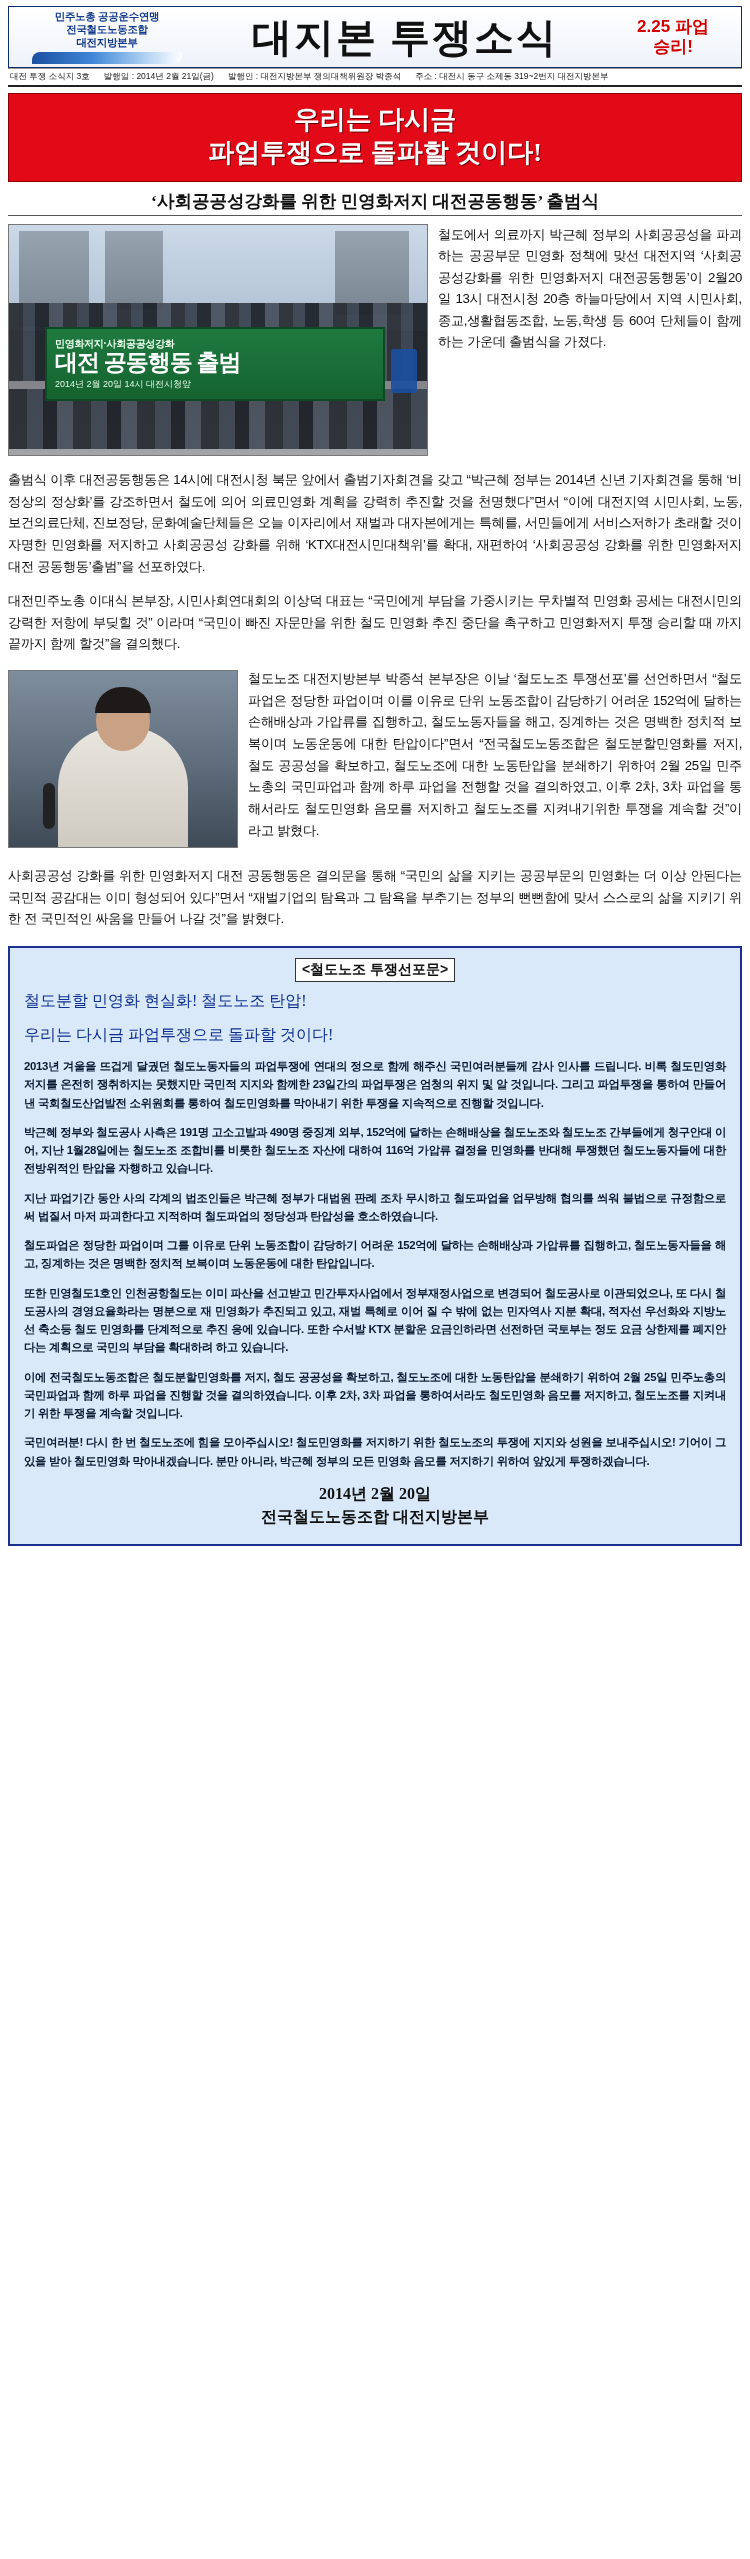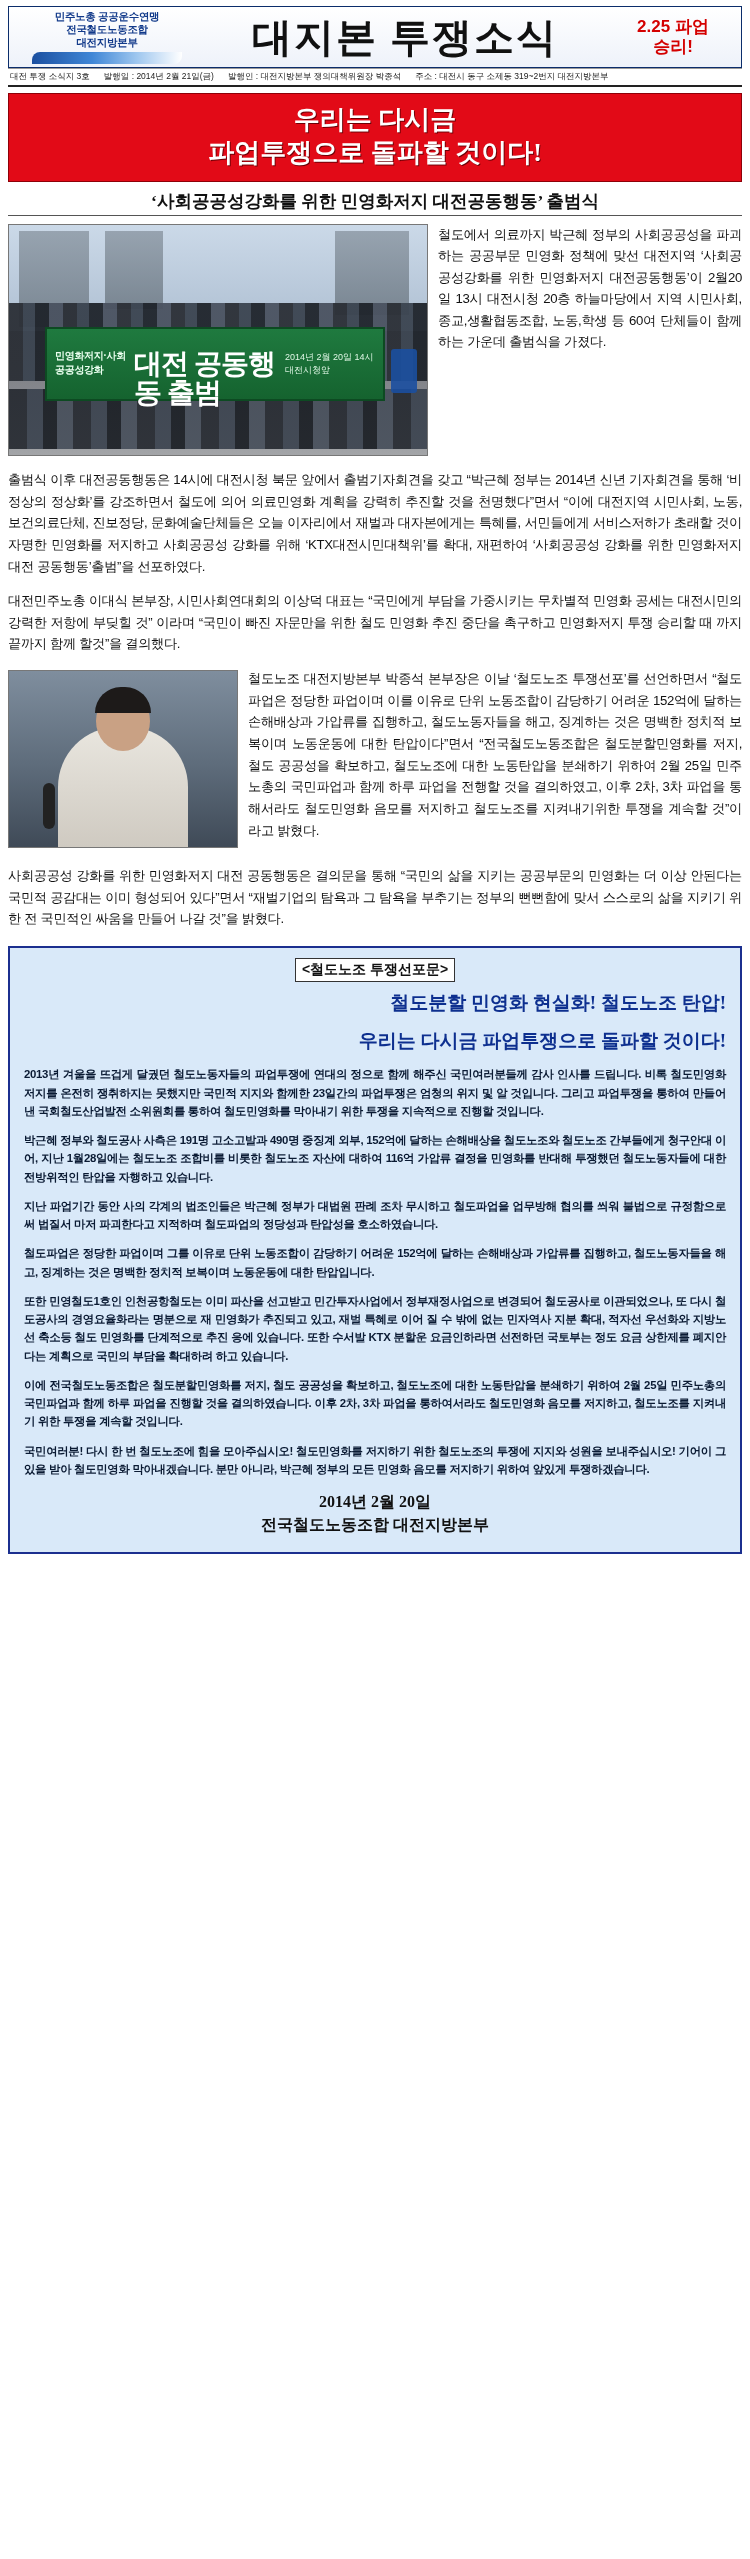--- a/index.html
+++ b/index.html
@@ -156,28 +156,29 @@
         #23272e 0 18px, #39414d 18px 34px, #171b21 34px 48px, #454d59 48px 64px);
     opacity: .9;
   }
   .photo .banner-green {
     position: absolute;
     left: 36px; bottom: 54px; width: 340px; height: 74px;
     background: linear-gradient(180deg,#1f7a3f 0%, #15632f 100%);
     border: 2px solid #0d4a22;
     color: #fff;
     display: flex;
+    flex-direction: column;
     justify-content: center;
-    padding: 20px 8px;
+    padding: 0 8px;
   }
   .photo .banner-green .bg-top {
     font-size: 10px; font-weight: bold; letter-spacing: -.3px; color: #eaffef;
   }
   .photo .banner-green .bg-main {
-    font-size: 28px; font-weight: bold; letter-spacing: -1px; line-height: 1.05;
+    font-size: 23px; font-weight: bold; letter-spacing: -1px; line-height: 1.05;
     font-family: "Liberation Serif", serif;
   }
   .photo .banner-green .bg-sub {
     font-size: 9px; color: #dff7e5; margin-top: 2px;
   }
   .photo .mic-blue {
     position: absolute; right: 10px; bottom: 62px; width: 26px; height: 44px;
     background: #1b4fa0; border-radius: 3px; opacity: .9;
   }
 
@@ -247,24 +248,24 @@
     font-weight: bold;
     color: #111;
     border: 1px solid #333;
     background: #ffffff;
     display: inline-block;
     padding: 2px 6px;
     margin: 0 auto 8px auto;
   }
   .st-title-wrap { text-align: center; }
   .st-head {
-    text-align: right;
+    text-align: left;
     color: #0d2f8f;
-    font-weight: bold;
-    font-size: 19px;
+    font-weight: normal;
+    font-size: 16px;
     line-height: 1.35;
     font-family: "Liberation Serif", serif;
     margin-bottom: 12px;
   }
   .st-p {
     font-size: 11.4px;
     line-height: 1.6;
     color: #0a1a33;
     text-align: justify;
     margin-bottom: 11px;

